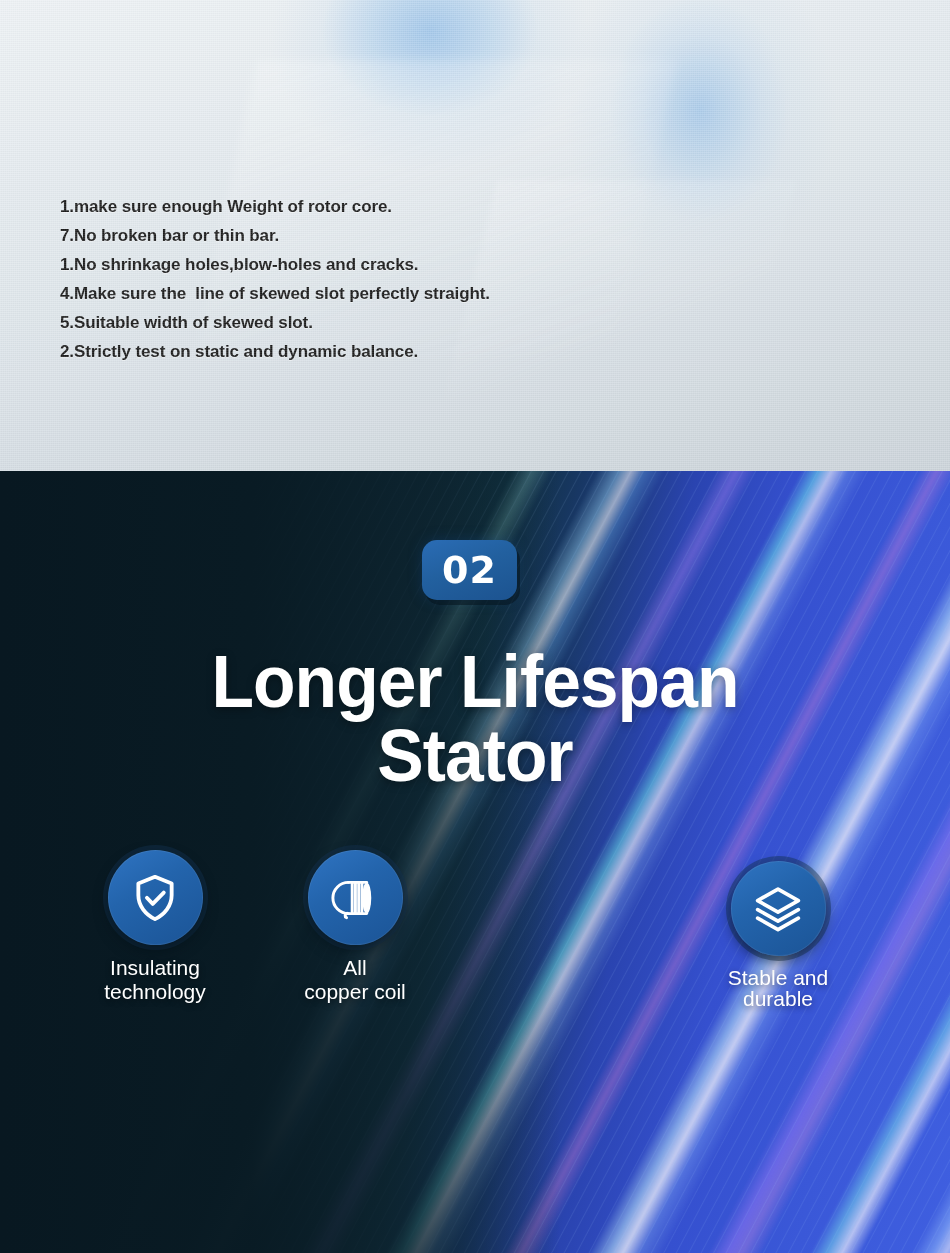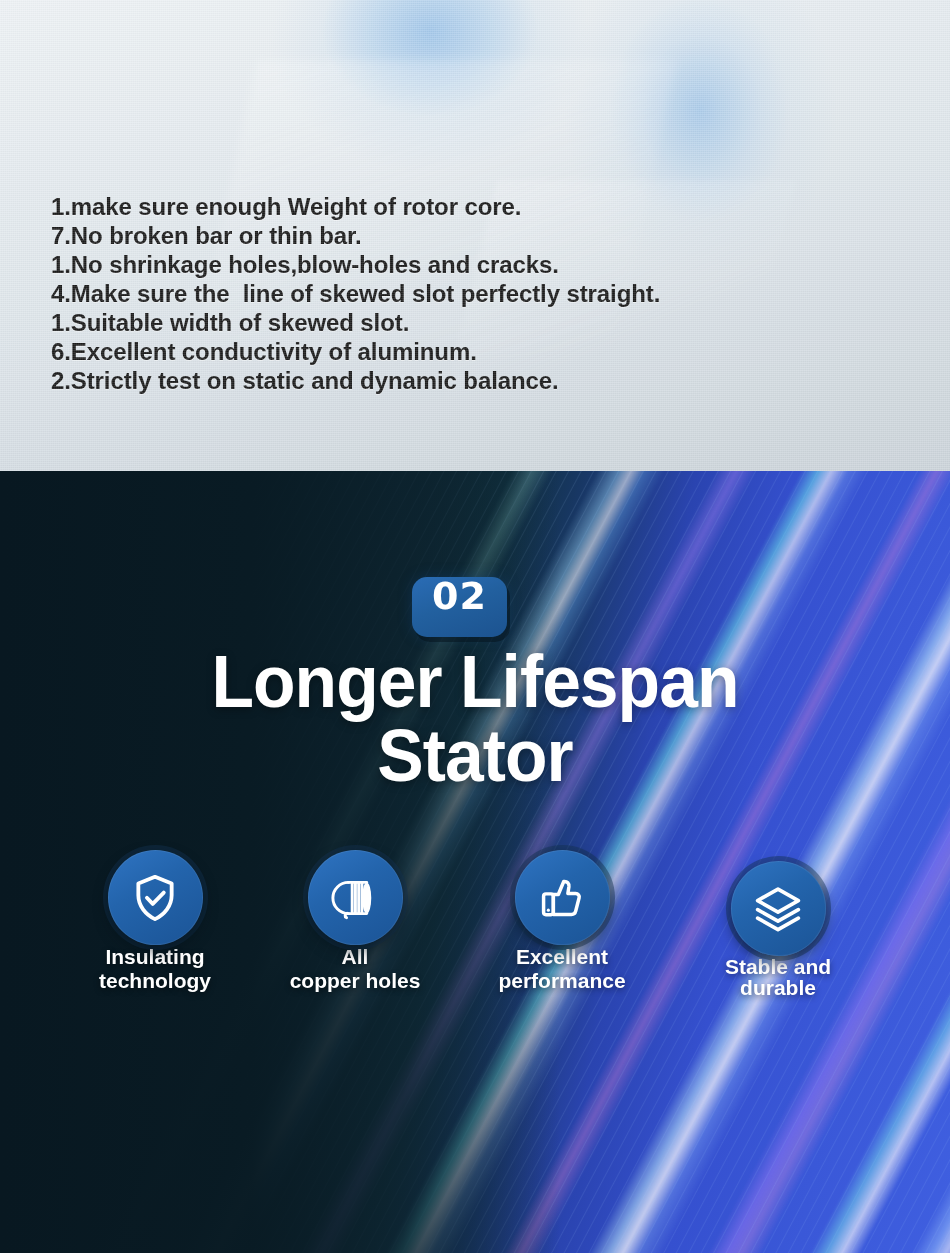--- a/index.html
+++ b/index.html
@@ -40,23 +40,23 @@
     background:linear-gradient(155deg, rgba(255,255,255,.38), rgba(255,255,255,0) 70%);
     transform:skewX(-14deg); filter:blur(3px); opacity:.5;
   }
 
   
   .rotor-art{ position:absolute; left:0; top:-70px; width:950px; height:280px; }
   .rotor-group{ position:absolute; left:130px; top:0px; transform:rotate(-18deg); transform-origin:left center; }
 
   
   .bullet-list{
-    position:absolute; left:51px; top:192px; width:700px;
+    position:absolute; left:60px; top:192px; width:700px;
     color:#1b1b1b;
-    font-size:24px;
+    font-size:17px;
     font-weight:700;
     line-height:29px;
     letter-spacing:-0.1px;
     text-shadow:0 1px 0 rgba(255,255,255,.45);
   }
   .bullet-list li{ list-style:none; white-space:pre; }
 
   
   .bottom-section{
     position:absolute; left:0; top:471px; width:950px; height:782px;
@@ -132,27 +132,26 @@
   }
   .streak-mask-left{
     position:absolute; left:0; top:0; width:560px; height:782px;
     background:linear-gradient(90deg,
       rgba(8,24,33,1) 0%, rgba(9,27,36,.99) 45%, rgba(12,34,45,.80) 72%, rgba(16,48,63,0) 100%);
     pointer-events:none;
   }
 
   
   .badge-02{
-    position:absolute; left:412px; top:540px; width:95px; height:60px;
+    position:absolute; left:422px; top:540px; width:95px; height:60px;
     border-radius:15px;
     background:linear-gradient(160deg,#2a6cb5 0%, #22609f 45%, #1c5390 100%);
     box-shadow:3px 5px 0 rgba(6,20,30,.55), 0 0 14px rgba(20,70,130,.35);
-    display:flex; align-items:flex-start; justify-content:center;
+    display:flex; align-items:center; justify-content:center;
     z-index:6;
-    margin-top:37px;
   }
   .badge-02 span{
     color:#fff; font-size:38px; font-weight:700; letter-spacing:1px;
     line-height:1; font-family:"DejaVu Sans", sans-serif;
   }
 
   
   .headline{
     position:absolute; left:0; top:645px; width:950px;
     text-align:center; color:#fff;
@@ -174,22 +173,22 @@
     box-shadow:0 6px 14px rgba(4,14,22,.55), inset 0 0 0 1px rgba(255,255,255,.07);
     display:flex; align-items:center; justify-content:center;
     position:relative;
   }
   .feature .circle::before{
     content:""; position:absolute; inset:-5px; border-radius:50%;
     background:rgba(20,52,82,.45); z-index:-1;
   }
   .feature .circle svg{ display:block; }
   .feature .label{
-    color:#fff;
-    font-size:21px; font-weight:700; line-height:24px;
+    margin-top:11px; color:#fff;
+    font-size:21px; font-weight:400; line-height:24px;
     text-shadow:0 2px 6px rgba(0,0,0,.45);
     white-space:pre-line;
   }
   .feature.tight .label{ line-height:21px; }
 </style>
 </head>
 <body>
 
 <div class="page">
 
@@ -211,22 +210,21 @@
         
         
       </div>
     </div>
 
     <ul class="bullet-list">
       <li>1.make sure enough Weight of rotor core.</li>
       <li>7.No broken bar or thin bar.</li>
       <li>1.No shrinkage holes,blow-holes and cracks.</li>
       <li>4.Make sure the  line of skewed slot perfectly straight.</li>
-      <li>1.Suitable width of skewed slot.</li>
-      <li>6.Excellent conductivity of aluminum.</li>
+      <li>5.Suitable width of skewed slot.</li>
       <li>2.Strictly test on static and dynamic balance.</li>
     </ul>
   </div>
 
   <div class="bottom-section">
     <div class="streaks"></div>
     <div class="streaks-fine"></div>
     <div class="streak-mask-left"></div>
 
   </div>
@@ -265,36 +263,23 @@
             <path d="M9 4.8a7.2 7.2 0 0 0 0 14.4"></path>
             <path d="M10.7 5.1v13.8"></path>
               <path d="M12.2 5.1v13.8"></path>
             <path d="M13.7 5.1v13.8"></path>
               <path d="M15.2 5.1v13.8"></path>
             <path d="M8.3 19.1c-1 .5-1.2 1.6-.2 2"></path>
           </svg>
         </span>
       </div>
       <div class="label">All
-copper holes</div>
-    </div>
-
-    <div class="feature" style="left:467px; top:0;">
-      <div class="circle">
-        <span>
-          <svg width="52" height="52" viewBox="0 0 24 24" fill="none" stroke="#ffffff" stroke-width="1.6" stroke-linecap="round" stroke-linejoin="round">
-            <path d="M8 10.4h2.3l2.5-6c1.6-.2 2.6.9 2.4 2.4l-.5 3.1h3.6c1.1 0 1.9 1 1.6 2l-1.6 6.2c-.2.9-1 1.5-1.9 1.5H8z"></path>
-            <rect x="3.5" y="10.1" width="4.5" height="9.6" rx="1.1"></rect>
-            <circle cx="5.7" cy="17.6" r=".7" fill="#ffffff" stroke="none"></circle>
-          </svg>
-        </span>
-      </div>
-      <div class="label">Excellent
-performance</div>
-    </div>
+copper coil</div>
+    </div>
+
 
     <div class="feature tight" style="left:683px; top:11px;">
       <div class="circle">
         <span>
           <svg width="52" height="52" viewBox="0 0 24 24" fill="none" stroke="#ffffff" stroke-width="1.7" stroke-linecap="round" stroke-linejoin="round">
             <path d="M12 2.8 2.6 8.1 12 13.4l9.4-5.3z"></path>
             <path d="M2.6 12.3 12 17.6l9.4-5.3"></path>
             <path d="M2.6 16.2 12 21.5l9.4-5.3"></path>
           </svg>
         </span>

